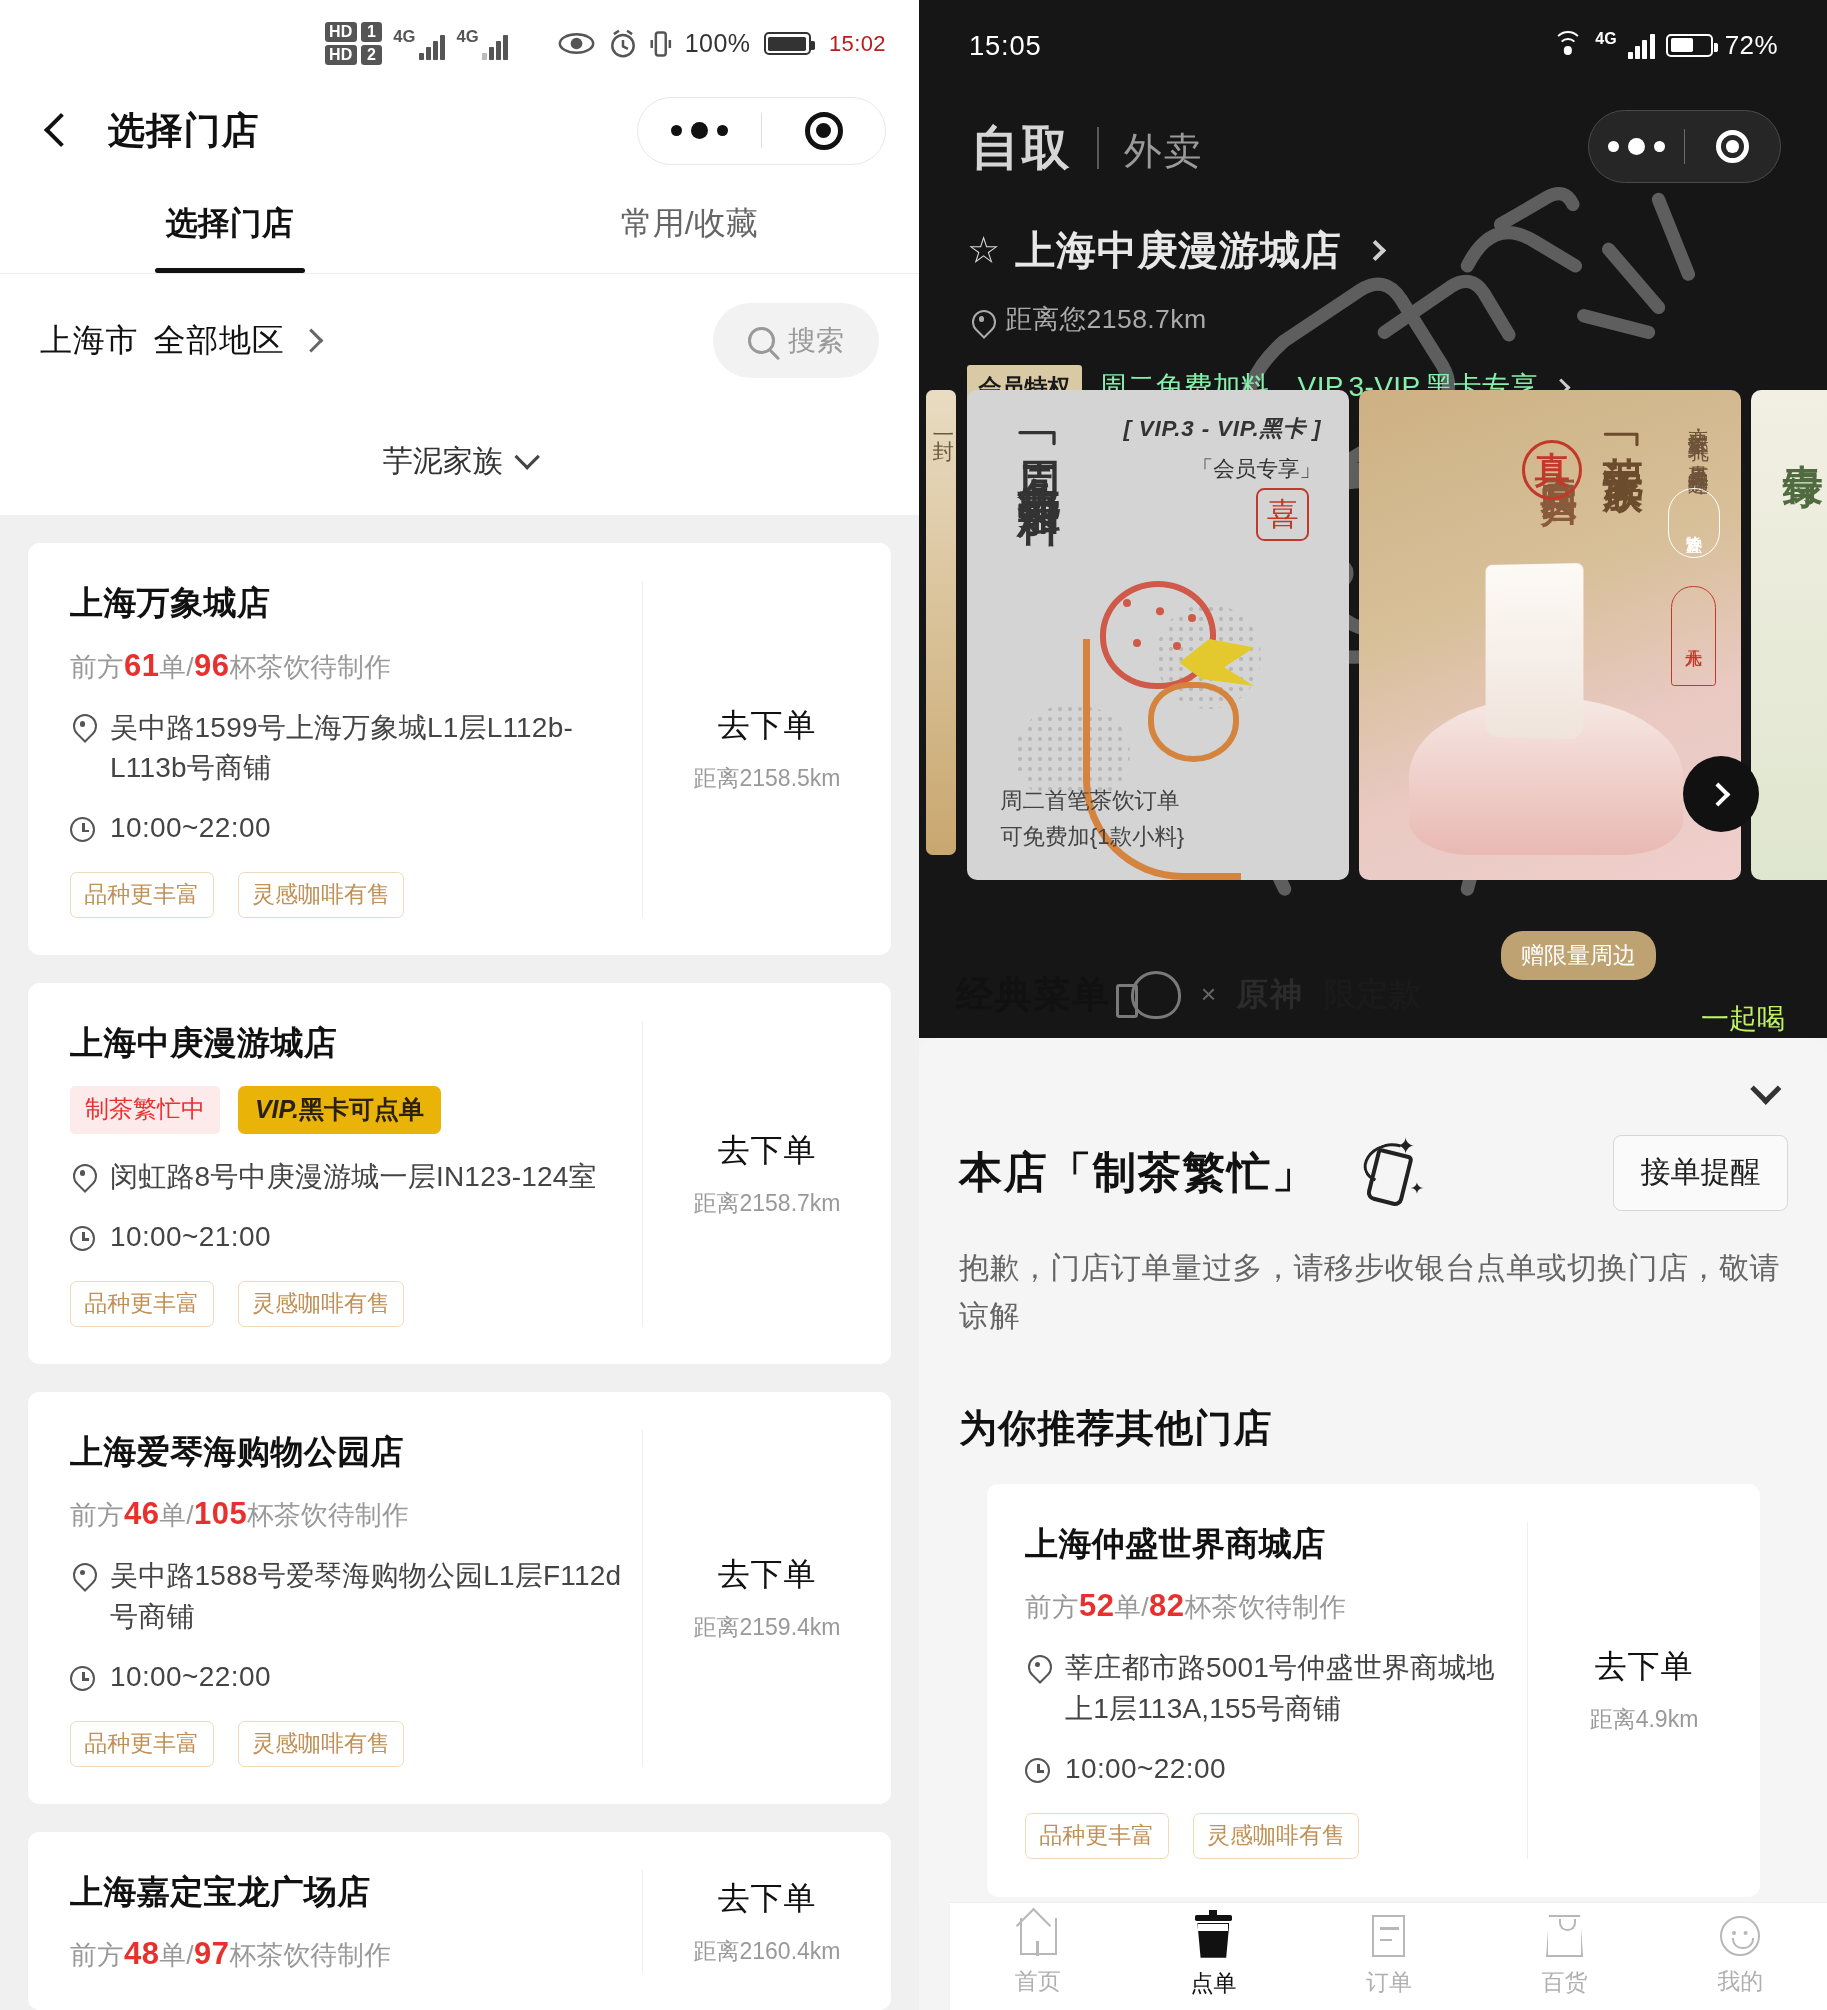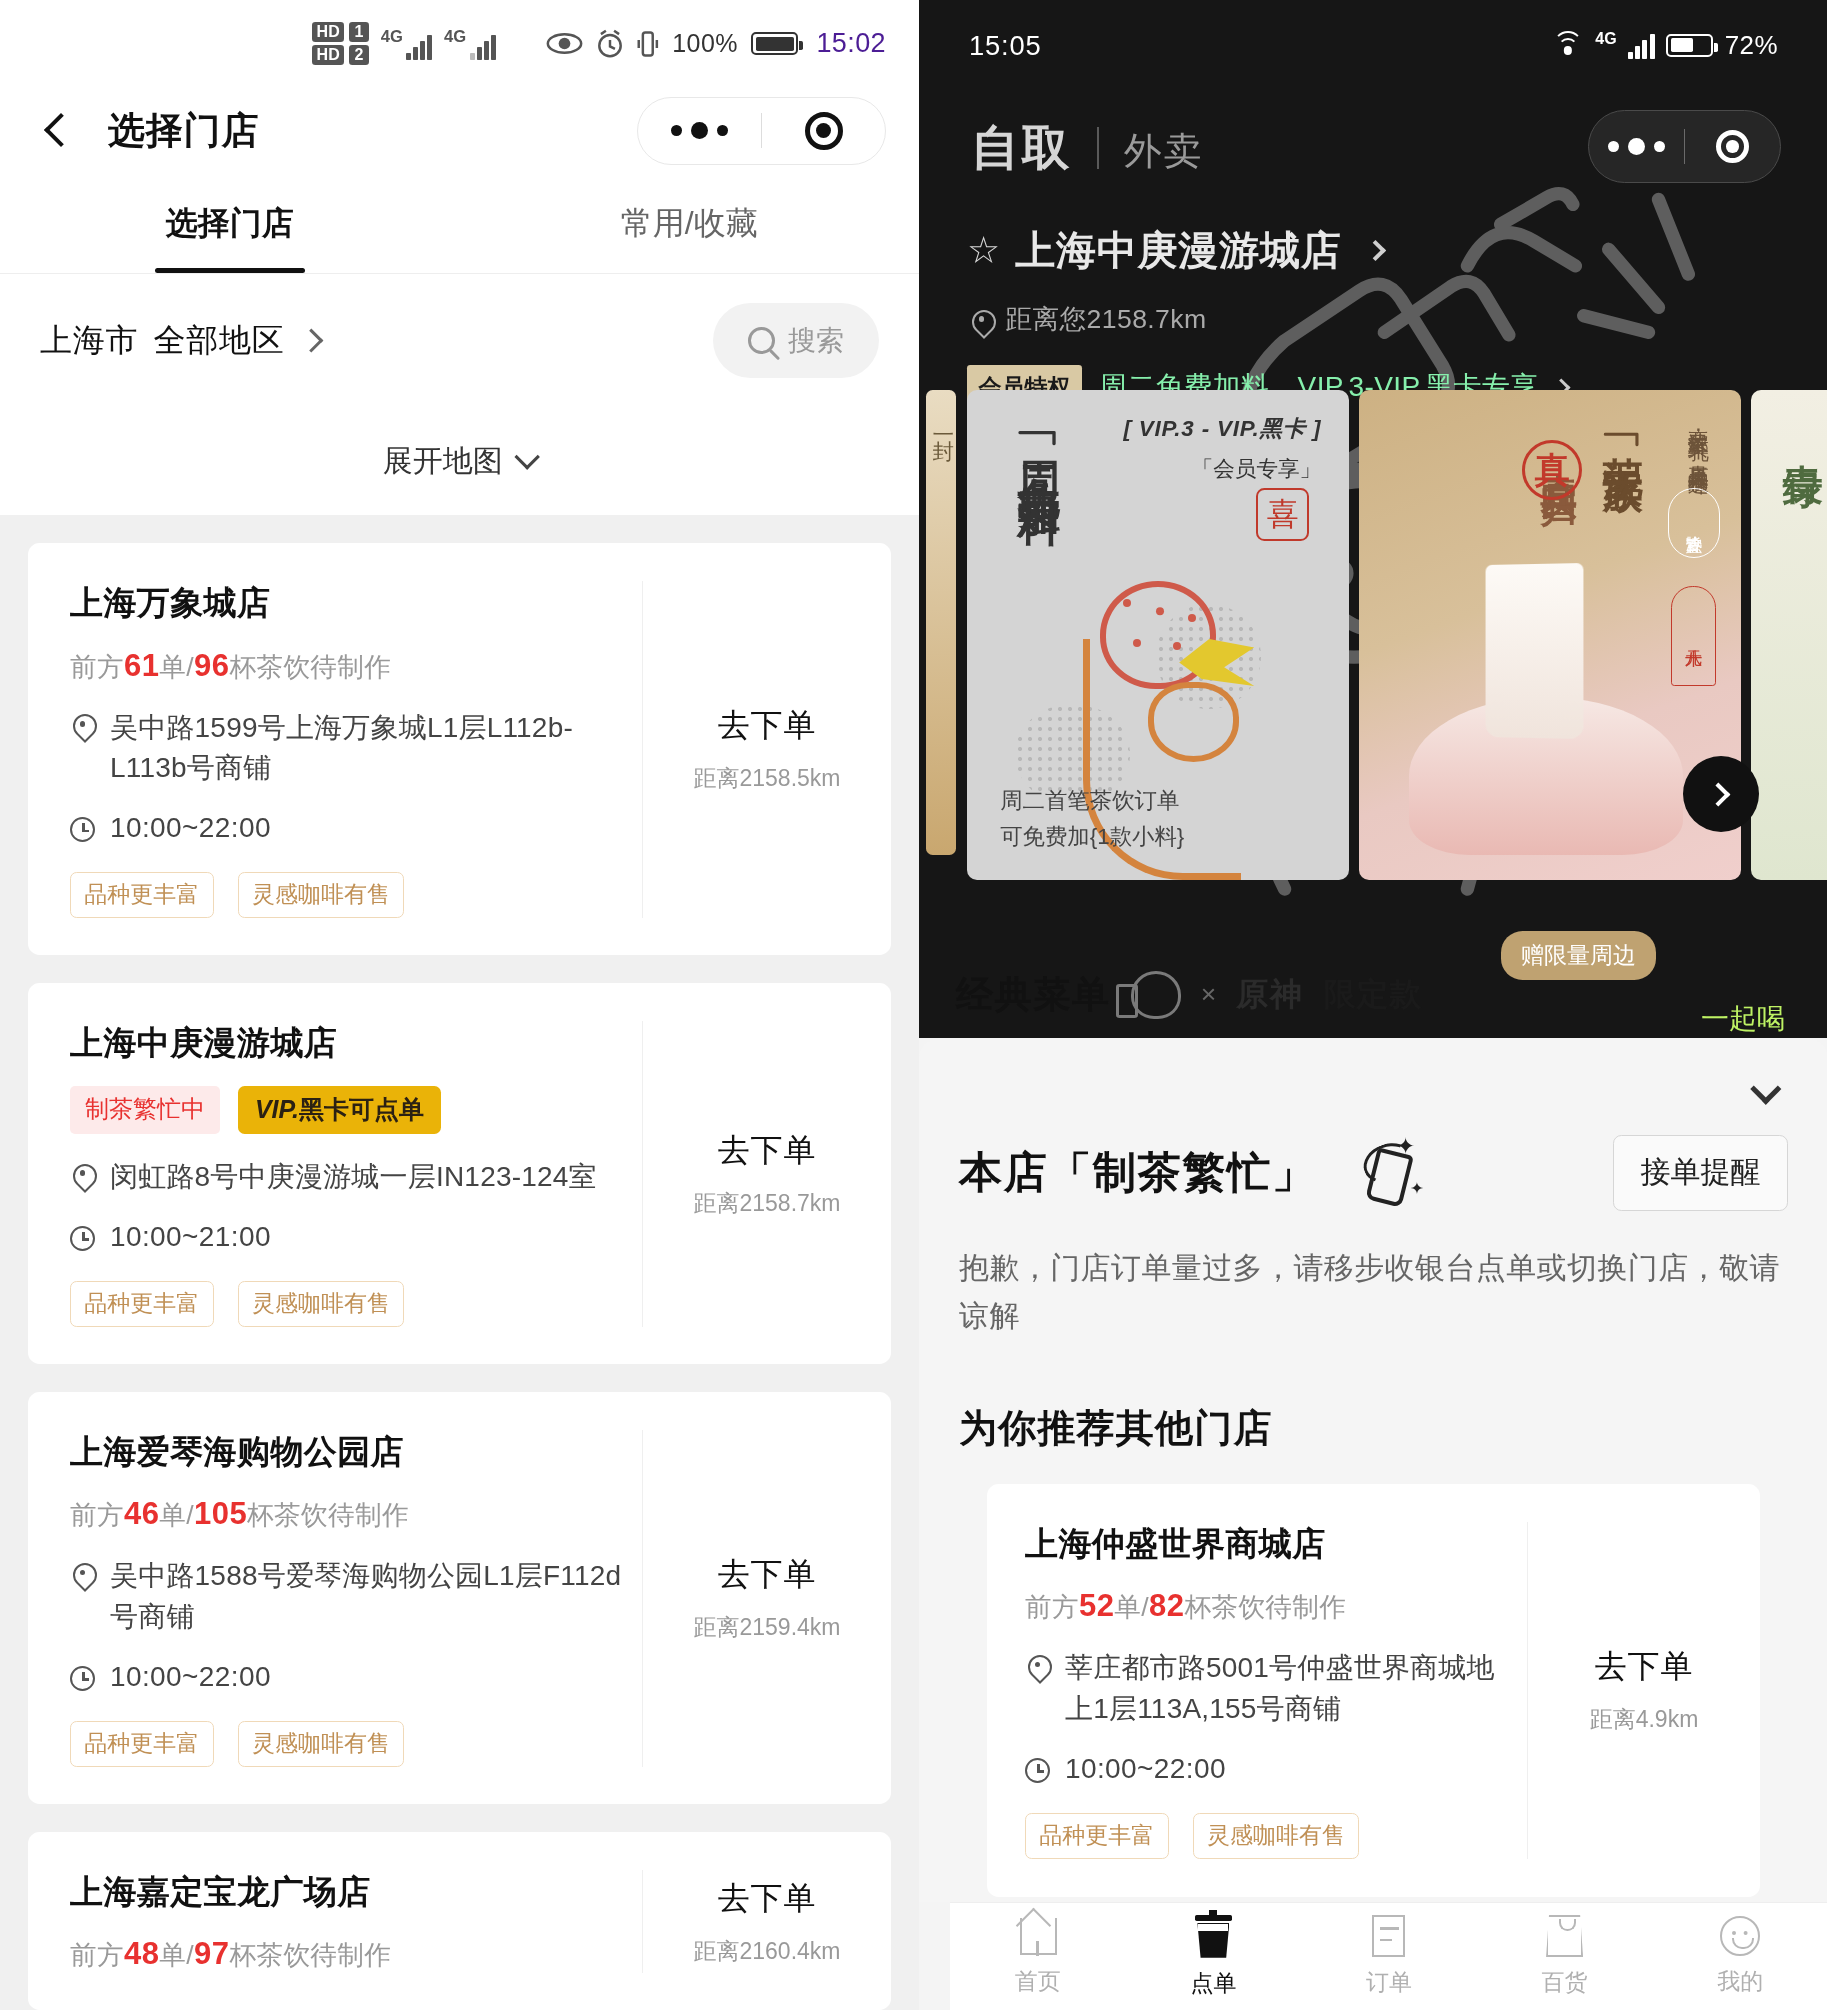--- a/index.html
+++ b/index.html
@@ -21,21 +21,21 @@
     padding:0.8px 5.8px; line-height:1.15; }
   .sig-group { display:flex; align-items:flex-end; gap:3.3px; }
   .sig-label { font-size:16.6px; color:#555; font-weight:bold; margin-bottom:13.3px; }
   .bars { display:flex; align-items:flex-end; gap:2.1px; height:28px; }
   .bars i { width:5px; background:#555; border-radius:0.8px; display:block; }
   .bars i:nth-child(1){height:7.5px}.bars i:nth-child(2){height:13.3px}
   .bars i:nth-child(3){height:19px}.bars i:nth-child(4){height:25px}
   .bars.faded i:nth-child(1){background:#bbb}
   .sb-right-group { display:flex; align-items:center; gap:13.3px; }
   .sb-pct { font-size:25px; color:#333; letter-spacing:0.4px; }
-  .sb-time { font-size:27px; color:#4c1d95; letter-spacing:0.4px; margin-left:5px;text-align:center; }
+  .sb-time { font-size:22px; color:#b91c1c; letter-spacing:0.4px; margin-left:5px;text-align:center; }
   .batt { width:47px; height:23px; border:2.5px solid #333; border-radius:5px; position:relative; }
   .batt:after{content:"";position:absolute;right:-6.6px;top:6.6px;width:4.2px;height:9.1px;background:#333;border-radius:0 1.7px 1.7px 0;}
   .batt i{position:absolute;left:2.5px;top:2.5px;bottom:2.5px;right:2.5px;background:#333;border-radius:1.7px;display:block}
 
   .navbar { height:87px; display:flex; align-items:center; padding:0 37px; position:relative; }
   .back-chev { width:38px; height:38px; position:relative; }
   .back-chev:before{content:"";position:absolute;left:11.6px;top:6.6px;width:20px;height:20px;
     border-left:4.2px solid #111;border-bottom:4.2px solid #111;transform:rotate(45deg);}
   .nav-title { font-size:37px; font-weight:bold; color:#111; margin-left:33px; letter-spacing:0.8px; }
   .capsule { position:absolute; right:33px; top:50%; transform:translateY(-50%);
@@ -360,21 +360,21 @@
       <span class="region-text">上海市</span>
       <span class="region-text" style="margin-left:15px">全部地区</span>
       <span class="chev-r"></span>
       <div class="search-btn">
         <span class="mag"></span>
         <span class="search-lbl">搜索</span>
       </div>
     </div>
 
     <div class="map-row">
-      <span class="map-lbl">展开地图</span>
+      <span class="map-lbl">芋泥家族</span>
       <span class="chev-d"></span>
     </div>
 
     <div class="list-area">
 
       <div class="store-card">
         <div class="sc-left">
           <div class="sc-name">上海万象城店</div>
           <div class="sc-queue">
             <span>前方</span><b>61</b><span>单/</span><b>96</b><span>杯茶饮待制作</span>

